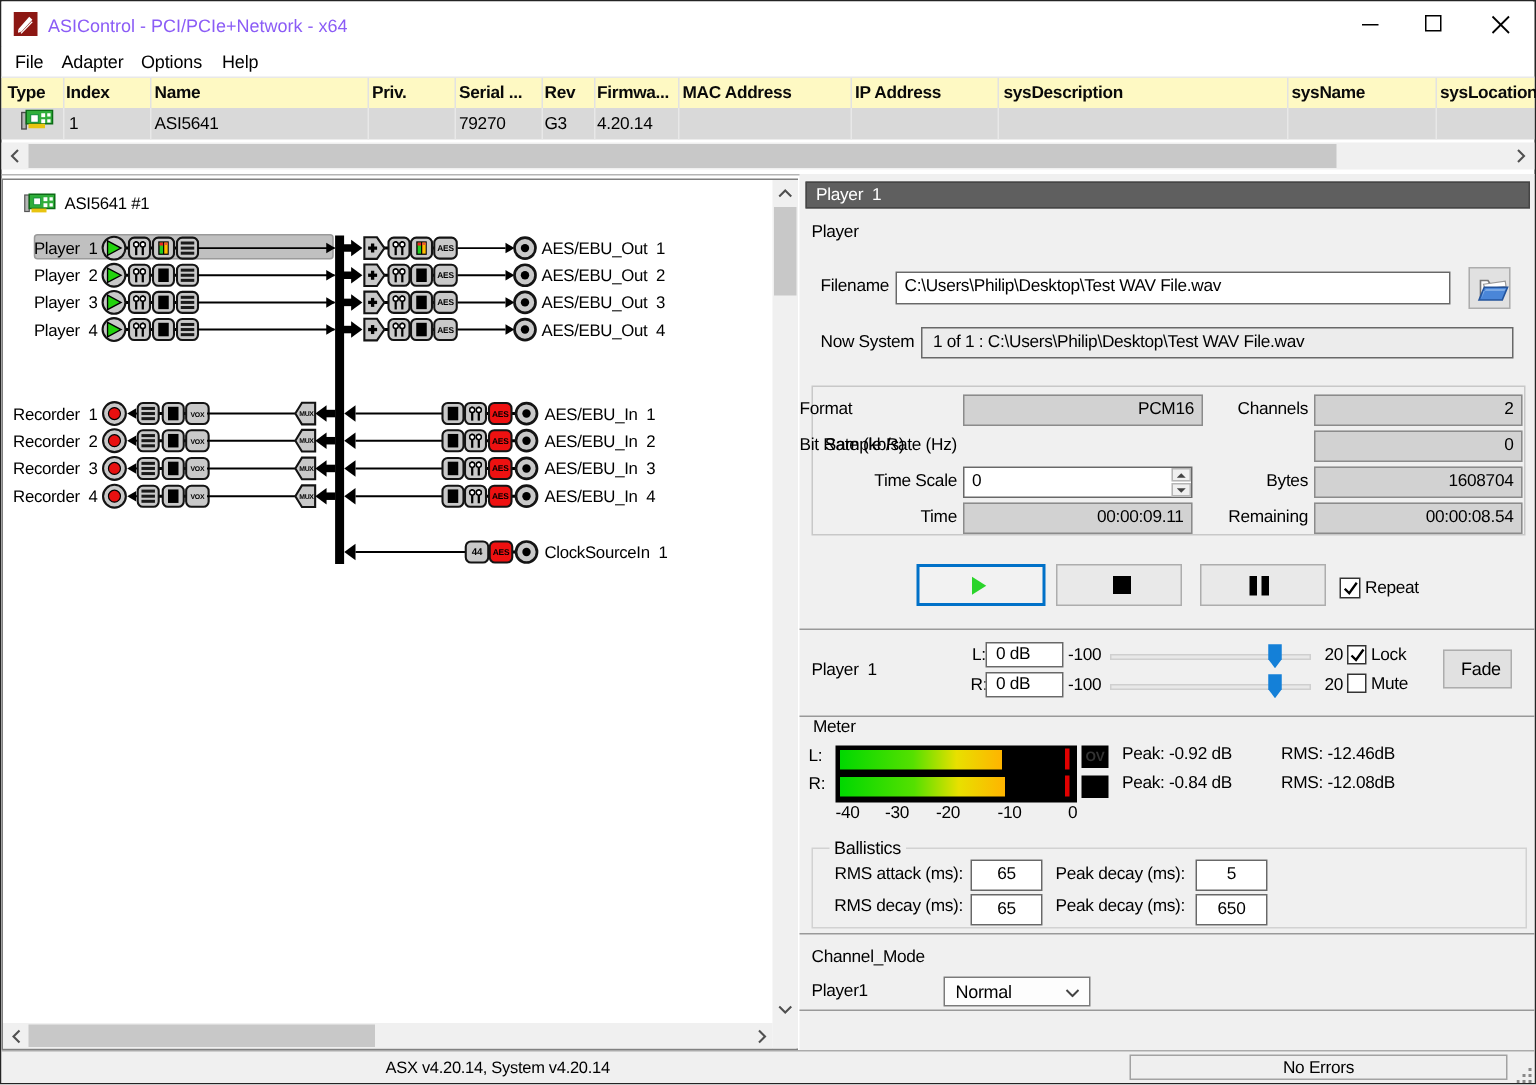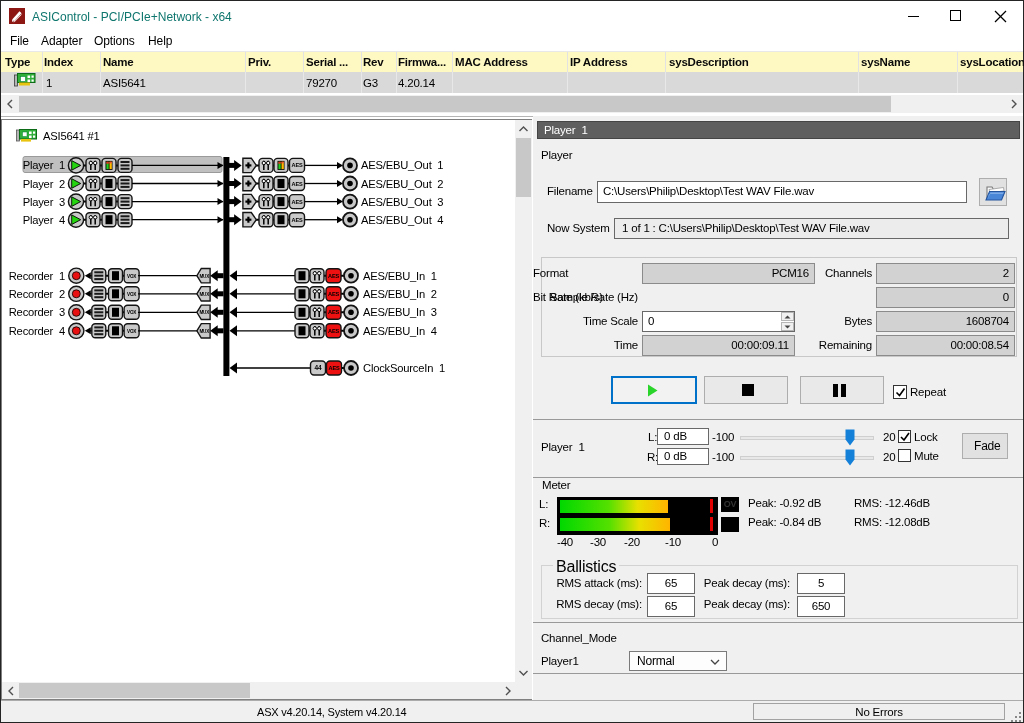--- a/index.html
+++ b/index.html
@@ -3,21 +3,21 @@
 <meta charset="utf-8">
 <style>
   * { margin:0; padding:0; box-sizing:border-box; }
   html,body { width:1024px; height:723px; overflow:hidden; }
   body { font-family:"Liberation Sans",sans-serif; font-size:11.5px; letter-spacing:-0.2px; color:#000; background:#fff; position:relative; }
   .abs { position:absolute; }
   .win { position:absolute; left:0; top:0; width:1024px; height:723px; border:1px solid #242424; background:#fff; }
 
   
   .titlebar { position:absolute; left:1px; top:1px; width:1021px; height:30px; background:#fff; }
-  .title-text { position:absolute; left:31px; top:9px; font-size:12px; letter-spacing:0; color:#0f766e; }
+  .title-text { position:absolute; left:31px; top:9px; font-size:12px; letter-spacing:0; color:#8b5cf6; }
   .menubar { position:absolute; left:1px; top:31px; width:1021px; height:21px; background:#fff; }
   .menubar span { position:absolute; top:3px; font-size:12px; letter-spacing:-0.1px; }
 
   
   .thead { position:absolute; left:1px; top:52px; width:1022px; height:20px; background:#fef9c3;font-weight:bold; }
   .thead .col { position:absolute; top:4px; font-size:11.5px; color:#0a0a0a; }
   .vsep { position:absolute; top:0; width:1px; height:20px; background:#e2e2e2; }
   .trow { position:absolute; left:1px; top:72px; width:1022px; height:21px; background:#d9d9d9; }
   .trow .cell { position:absolute; top:5px; font-size:11.5px; }
   .trow .vsep { height:21px; background:#e8e8e8; }
@@ -485,21 +485,21 @@
     </div>
   <div class="btn" style="left:446px;top:62px;width:28px;height:28px"></div>
 
   <div class="lab" style="left:14px;top:106px">Now System</div>
   <div class="inp" style="left:81px;top:102px;width:395px;height:21px;background:#ececec">
       <span style="position:absolute;left:7px;top:3px">1 of 1 : C:\Users\Philip\Desktop\Test WAV File.wav</span>
     </div>
 
   <div class="abs" style="left:8px;top:141px;width:476px;height:100px;border:1px solid #c8c8c8"></div>
   <div class="lab" style="left:0px;top:151px;width:105px;text-align:left">Format</div>
-  <div class="field" style="left:109px;top:147px;width:173px;height:21px">
+  <div class="field" style="left:109px;top:147px;width:160px;height:21px">
       <span>PCM16</span>
     </div>
   <div class="lab" style="left:0px;top:151px;width:339px;text-align:right">Channels</div>
   <div class="field" style="left:343px;top:147px;width:139px;height:21px">
       <span>2</span>
     </div>
 
   <div class="lab" style="left:0px;top:175px;width:105px;text-align:right">Sample Rate (Hz)</div>
   <div class="lab" style="left:0px;top:175px;width:339px;">Bit Rate (kb/s)</div>
   <div class="field" style="left:343px;top:171px;width:139px;height:21px">
@@ -596,21 +596,21 @@
   <div class="lab" style="left:57px;top:420px">-30</div>
   <div class="lab" style="left:91px;top:420px">-20</div>
   <div class="lab" style="left:132px;top:420px">-10</div>
   <div class="lab" style="left:179px;top:420px">0</div>
   <div class="lab" style="left:215px;top:381px">Peak: -0.92 dB</div>
   <div class="lab" style="left:321px;top:381px">RMS: -12.46dB</div>
   <div class="lab" style="left:215px;top:400px">Peak: -0.84 dB</div>
   <div class="lab" style="left:321px;top:400px">RMS: -12.08dB</div>
 
   <div class="abs" style="left:8px;top:449px;width:477px;height:54px;border:1px solid #d2d2d2"></div>
-  <div class="abs" style="left:20px;top:442px;background:#f0f0f0;padding:0 3px;font-size:16px">Ballistics</div>
+  <div class="abs" style="left:20px;top:442px;background:#f0f0f0;padding:0 3px;font-size:12px">Ballistics</div>
   <div class="lab" style="left:0px;top:461px;width:109px;text-align:right">RMS attack (ms):</div>
   <div class="inp" style="left:114px;top:457px;width:48px;height:21px;text-align:center">
       <span style="position:absolute;left:0;right:0;top:3px">65</span>
     </div>
   <div class="lab" style="left:0px;top:482px;width:109px;text-align:right">RMS decay (ms):</div>
   <div class="inp" style="left:114px;top:480px;width:48px;height:21px">
       <span style="position:absolute;left:0;right:0;top:3px;text-align:center">65</span>
     </div>
   <div class="lab" style="left:150px;top:461px;width:107px;text-align:right">Peak decay (ms):</div>
   <div class="inp" style="left:264px;top:457px;width:48px;height:21px">

